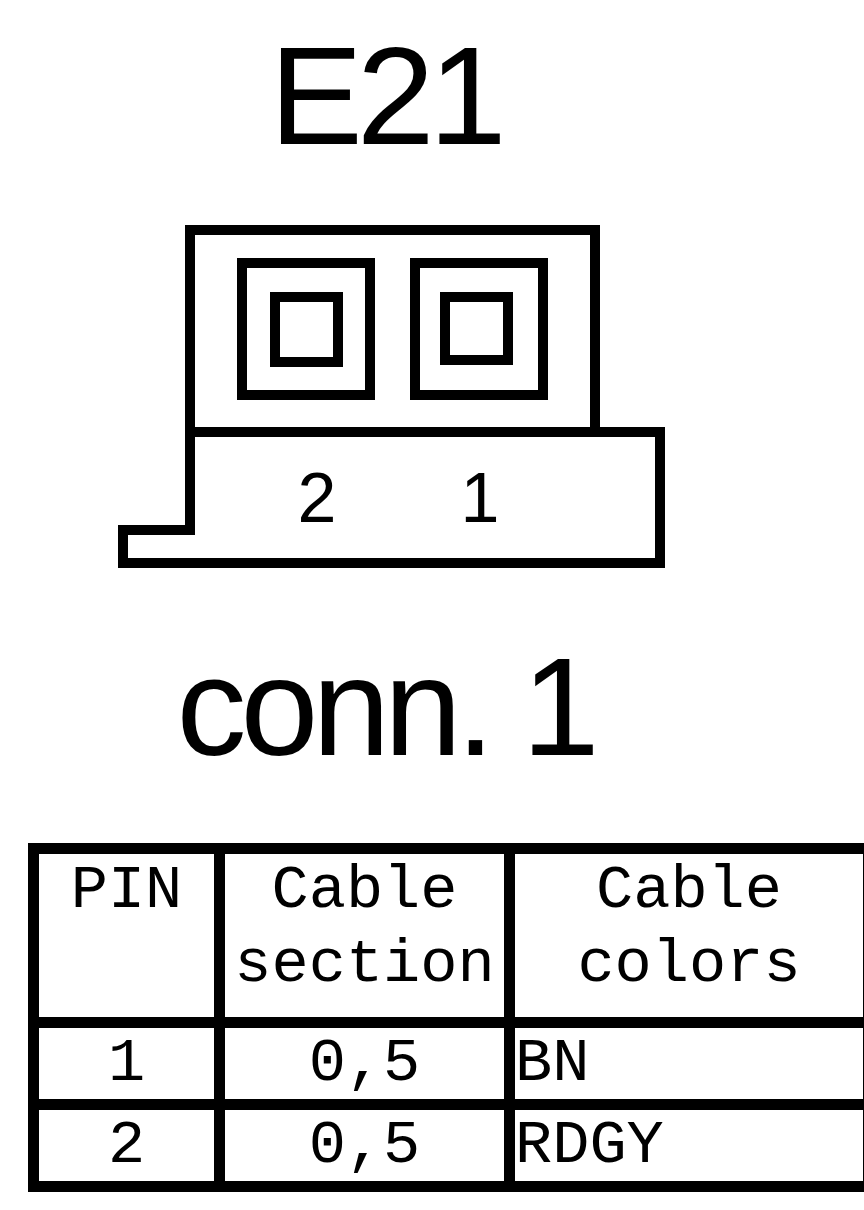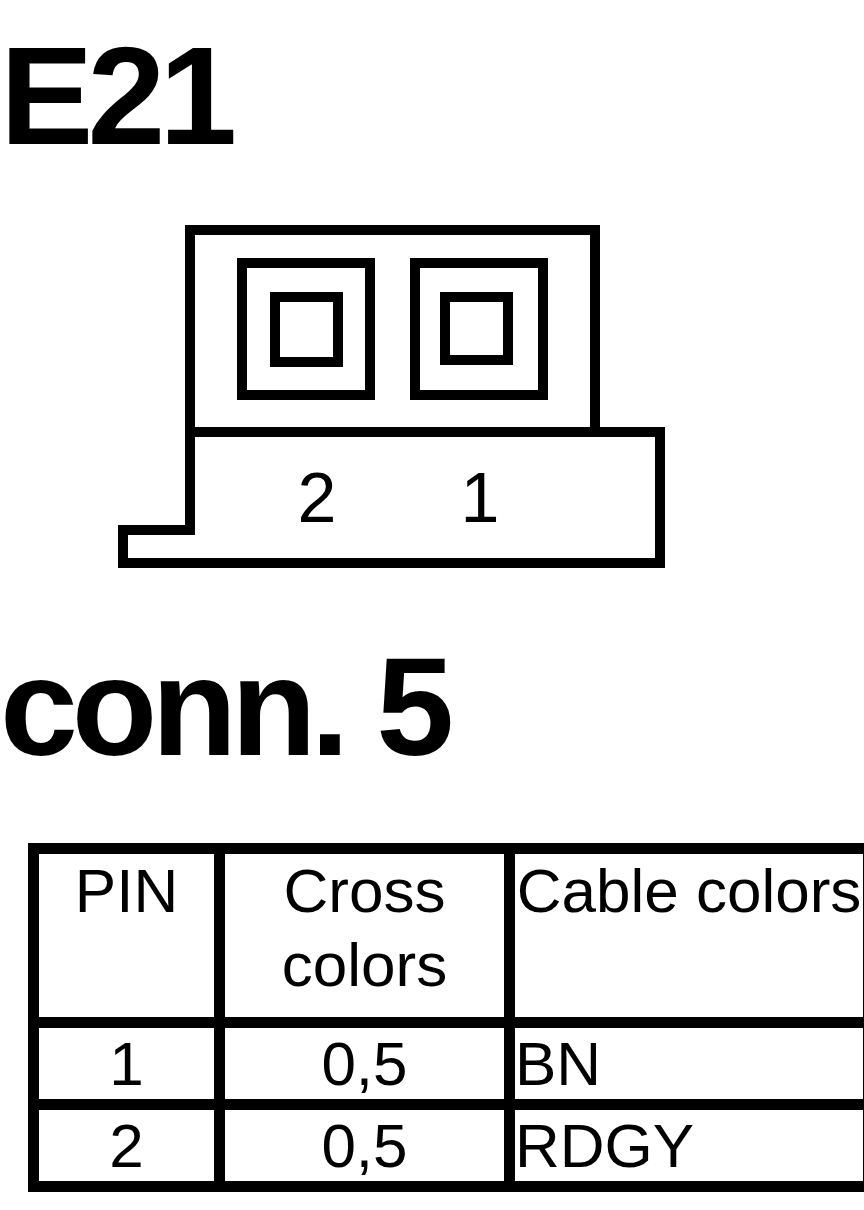--- a/index.html
+++ b/index.html
@@ -15,22 +15,23 @@
     height: 1210px;
     background: #ffffff;
     overflow: hidden;
   }
   .abs { position: absolute; }
 
   
   .big-title {
     left: 0;
     width: 770px;
+    text-align: center;
     font-size: 140px;
-    font-weight: bold;
+    font-weight: normal;
     line-height: 1;
     letter-spacing: -6px;
     white-space: nowrap;
   }
   .title-e21 { top: 26px; }
   .caption-conn { top: 637px; }
 
   
   .draw { box-sizing: border-box; border: 10px solid #000; background: transparent; }
   .conn-body  { left: 185px; top: 225px; width: 415px; height: 212px; }
@@ -62,20 +63,21 @@
     border-collapse: collapse;
     table-layout: fixed;
     width: 802px;
     font-size: 62px;
   }
   table.pin-table th,
   table.pin-table td {
     border: 11px solid #000;
     font-weight: normal;
     overflow: hidden;
+    font-family: Liberation Mono, monospace;
   }
   table.pin-table th {
     height: 163px;
     vertical-align: top;
     text-align: center;
     line-height: 74px;
     padding: 0;
   }
   table.pin-table td {
     vertical-align: middle;
@@ -104,28 +106,28 @@
 
     <div class="abs draw cavity-left"></div>
     <div class="abs draw contact-left"></div>
     <div class="abs draw cavity-right"></div>
     <div class="abs draw contact-right"></div>
 
     <div class="abs pin-num pin-num-2">2</div>
     <div class="abs pin-num pin-num-1">1</div>
   </div>
 
-  <div class="abs big-title caption-conn">conn. 5</div>
+  <div class="abs big-title caption-conn">conn. 1</div>
 
   <div class="abs pin-table-wrap">
     <table class="pin-table">
       <thead>
         <tr>
           <th class="col-pin">PIN</th>
-          <th class="col-cross">Cross colors</th>
+          <th class="col-cross">Cable section</th>
           <th class="col-cable">Cable colors</th>
         </tr>
       </thead>
       <tbody>
         <tr class="data-row-1">
           <td class="cell-pin">1</td>
           <td class="cell-cross">0,5</td>
           <td class="cell-cable">BN</td>
         </tr>
         <tr class="data-row-2">

